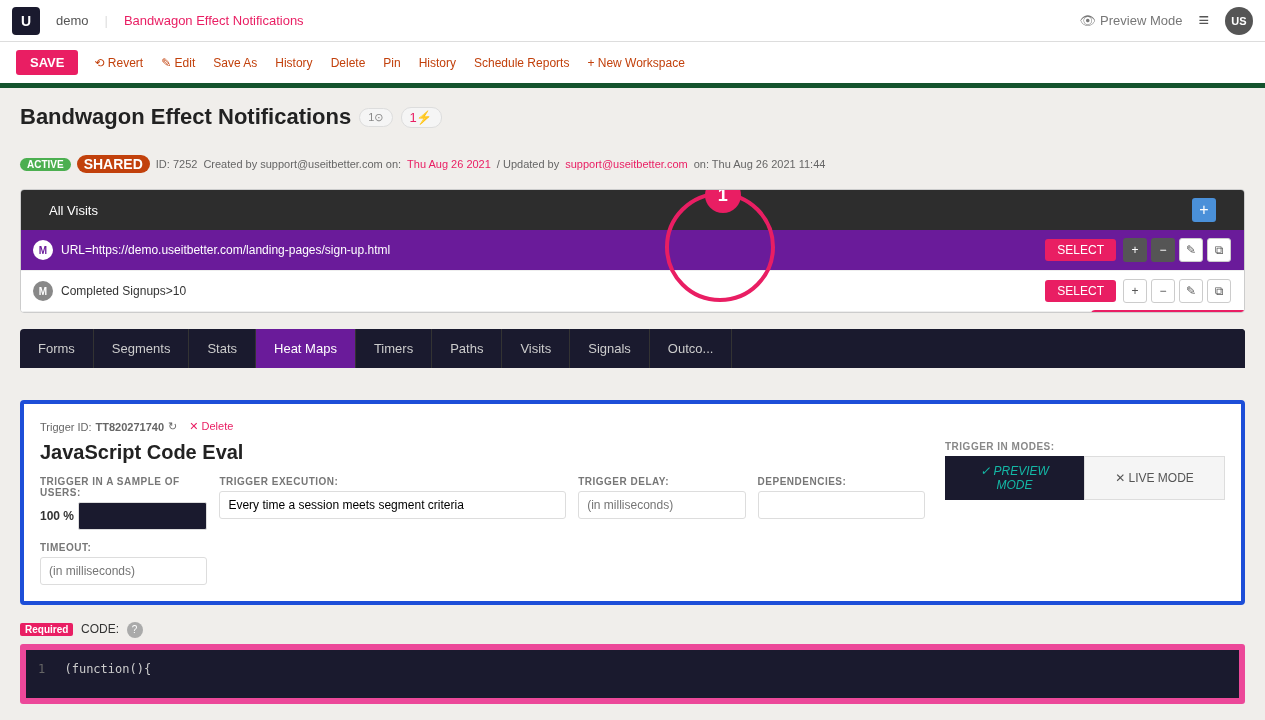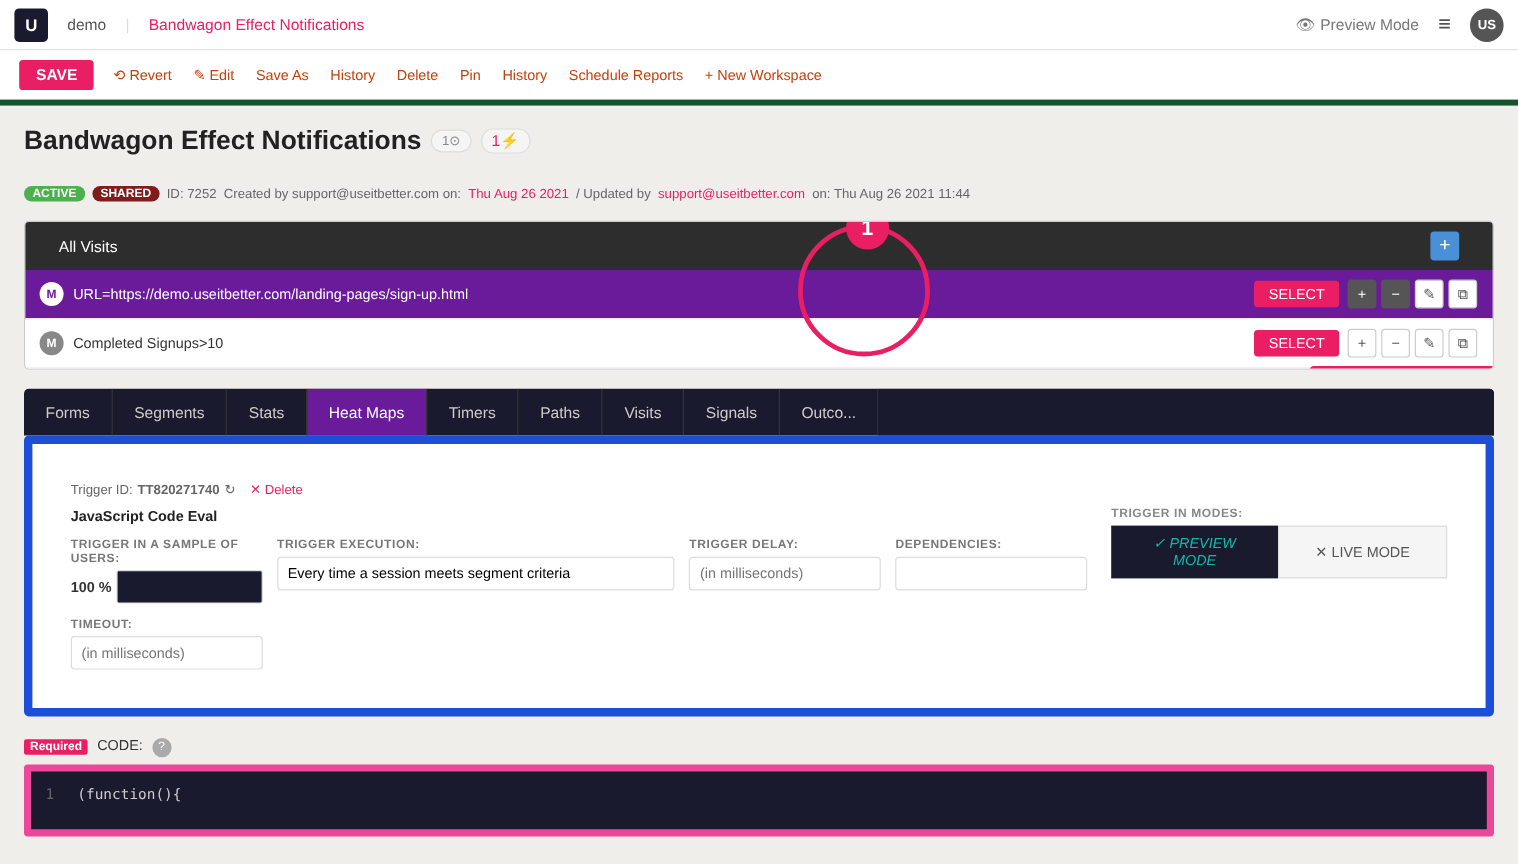--- a/index.html
+++ b/index.html
@@ -51,21 +51,21 @@
     .page-title { font-size: 22px; font-weight: bold; color: #222; }
     .title-badge {
       display: flex; align-items: center; gap: 6px; font-size: 11px; color: #888;
       background: #f5f5f5; border: 1px solid #ddd; border-radius: 10px; padding: 2px 8px;
     }
     .lightning { color: #e91e63; font-size: 13px; }
 
     
     .meta-row { display: flex; align-items: center; gap: 6px; font-size: 11px; color: #666; margin-bottom: 16px; flex-wrap: wrap; margin-top: 25px; }
     .badge-active { background: #4caf50; color: #fff; border-radius: 10px; padding: 1px 7px; font-size: 10px; font-weight: bold; }
-    .badge-shared { background: #7f1d1d; color: #fff; border-radius: 10px; padding: 1px 7px; font-size: 10px; font-weight: bold; }
+    .badge-shared { background: #c2410c; color: #fff; border-radius: 10px; padding: 1px 7px; font-size: 14px; font-weight: bold; }
     .meta-link { color: #e91e63; }
 
     
     .date-range-row { display: flex; align-items: flex-start; gap: 16px; position: absolute; right: 20px; top: 130px; }
     .date-label { font-size: 11px; color: #666; margin-bottom: 4px; }
     .date-input {
       border: 1px solid #ddd; background: #fff; padding: 5px 8px;
       font-size: 12px; color: #aaa; border-radius: 3px; min-width: 150px;
     }
 
@@ -126,27 +126,27 @@
     }
     .tab-item {
       color: #ccc; padding: 12px 18px; font-size: 13px; cursor: pointer;
       border-right: 1px solid #333; transition: background 0.2s;
     }
     .tab-item.active { background: #6a1b9a; color: #fff; }
     .tabs-spacer { flex: 1; background: #1a1a2e; }
 
     
     .trigger-section {
-      background: #fff; border: 7px solid #1d4ed8; border-radius: 4px;
-      padding: 32px; margin-top: 0;
+      background: #fff; border: 4px solid #1d4ed8; border-radius: 4px;
+      padding: 16px; margin-top: 32px;
     }
     .trigger-header { display: flex; align-items: center; gap: 12px; margin-bottom: 8px; }
     .trigger-id { font-size: 11px; color: #666; display: flex; align-items: center; gap: 4px; }
     .trigger-delete { color: #e91e63; font-size: 11px; cursor: pointer; }
-    .trigger-title { font-size: 12px; font-weight: bold; color: #222; margin-bottom: 12px; }
+    .trigger-title { font-size: 20px; font-weight: bold; color: #222; margin-bottom: 12px; }
 
     
     .trigger-modes-label { font-size: 10px; color: #888; font-weight: bold; letter-spacing: 0.5px; margin-bottom: 4px; }
     .trigger-modes-row { display: flex; }
     .mode-btn {
       flex: 1; padding: 8px 16px; border: none; font-size: 12px;
       cursor: pointer; font-weight: 500;
     }
     .mode-btn.active { background: #1a1a2e; color: #14b8a6; font-style: italic; }
     .mode-btn.inactive { background: #f5f5f5; color: #555; border: 1px solid #ddd; }

